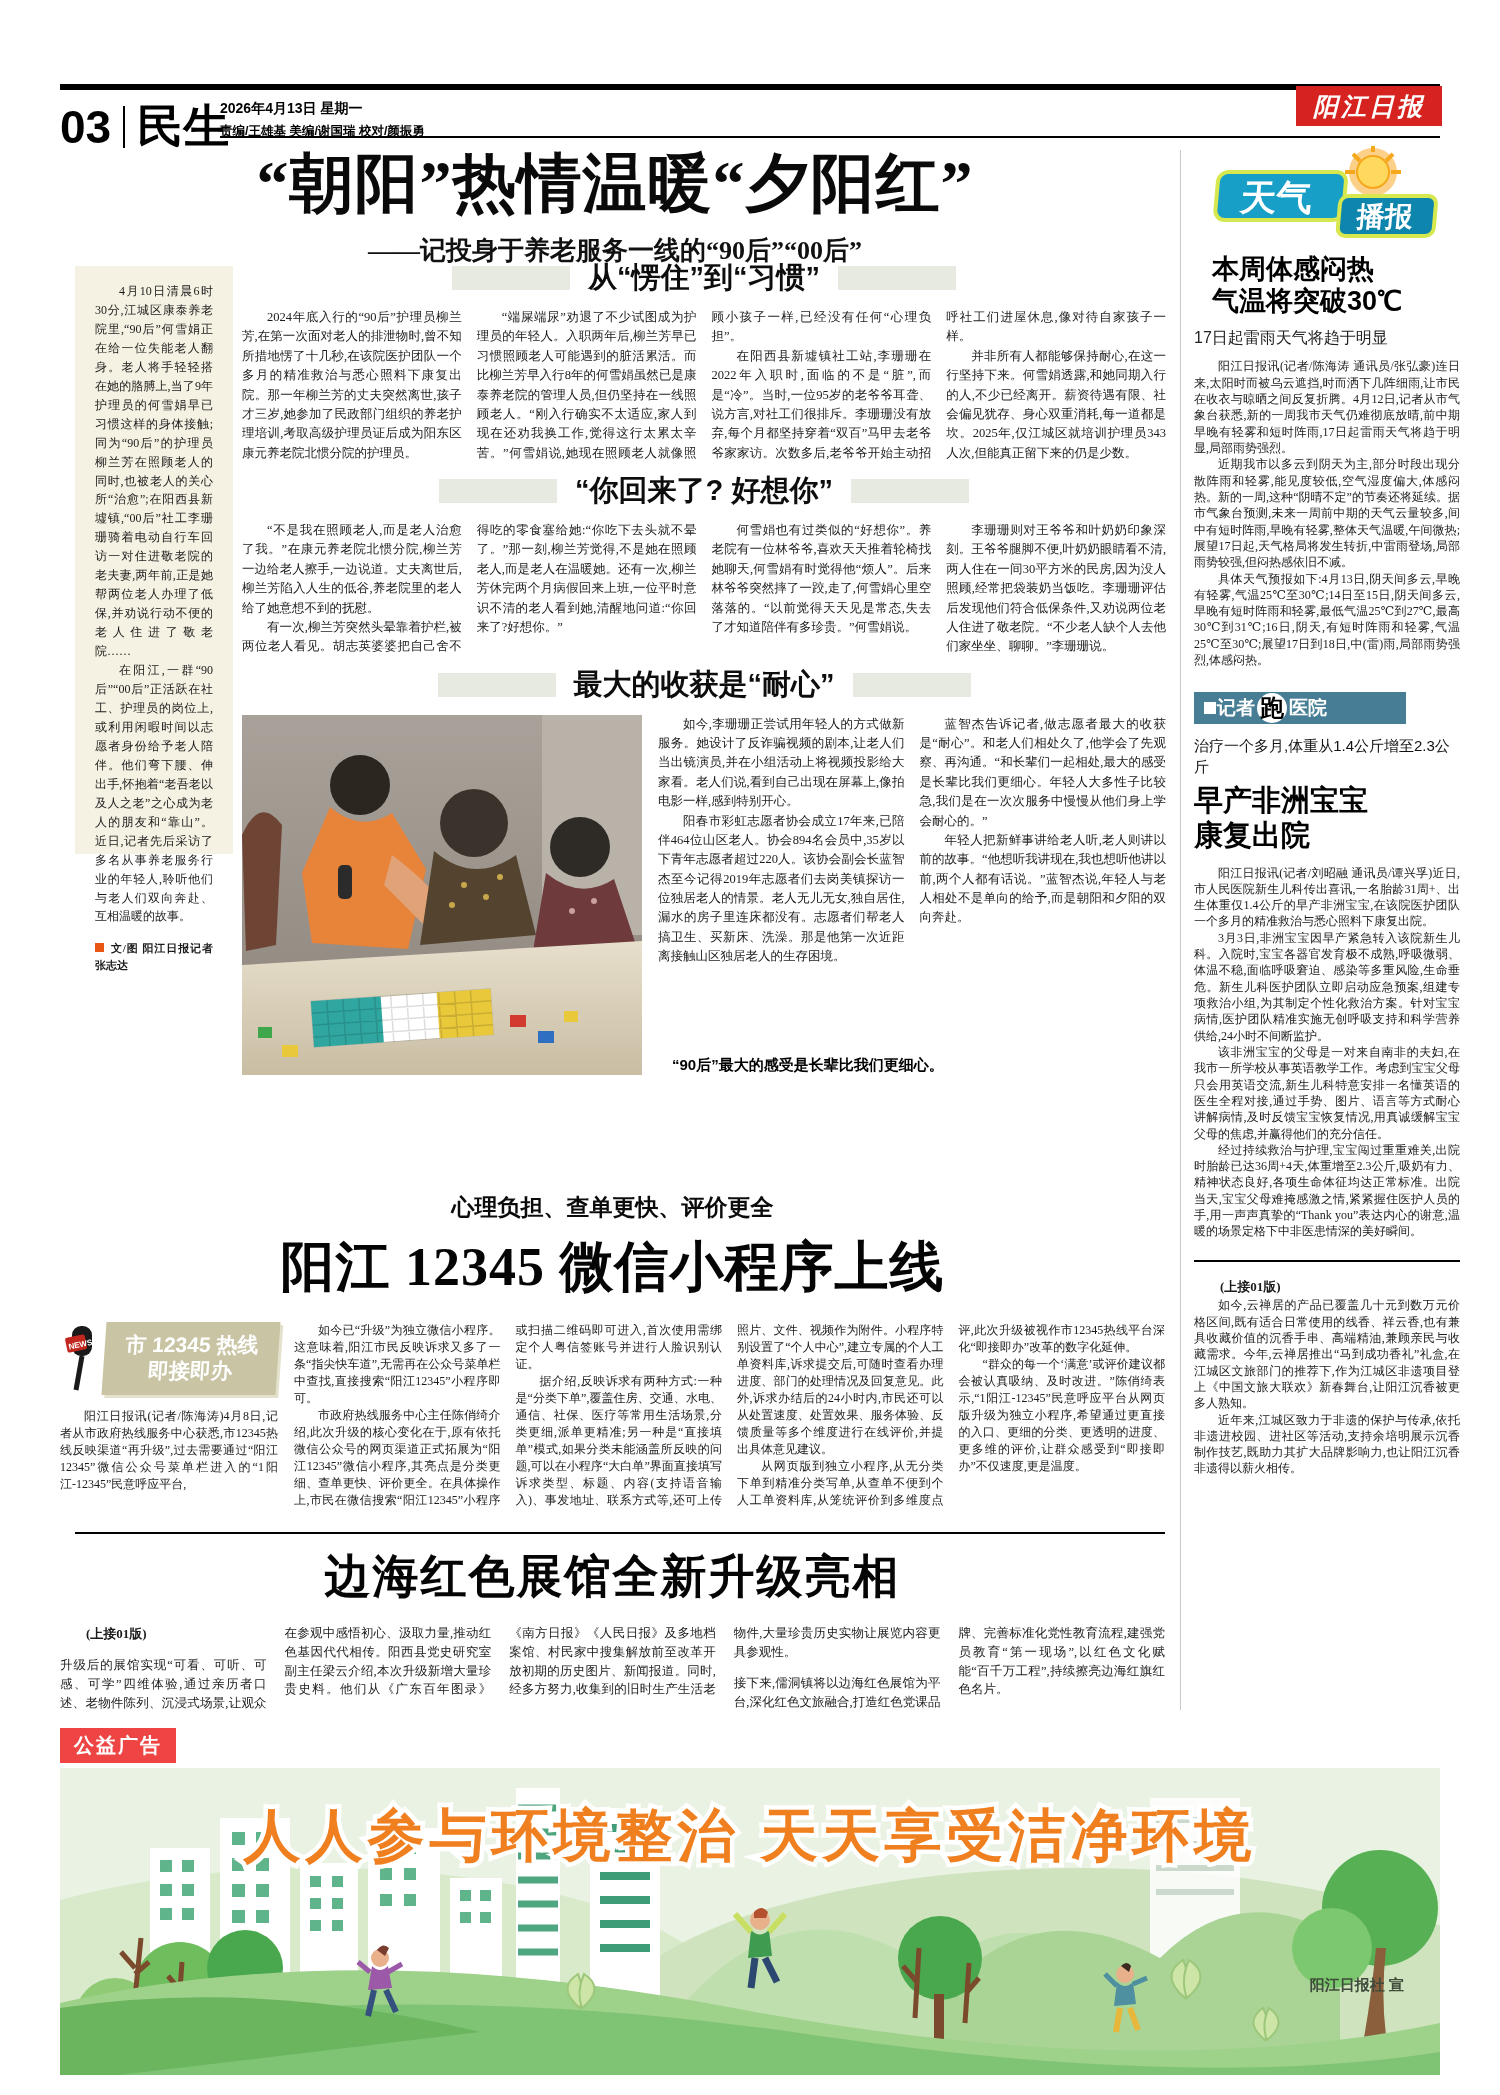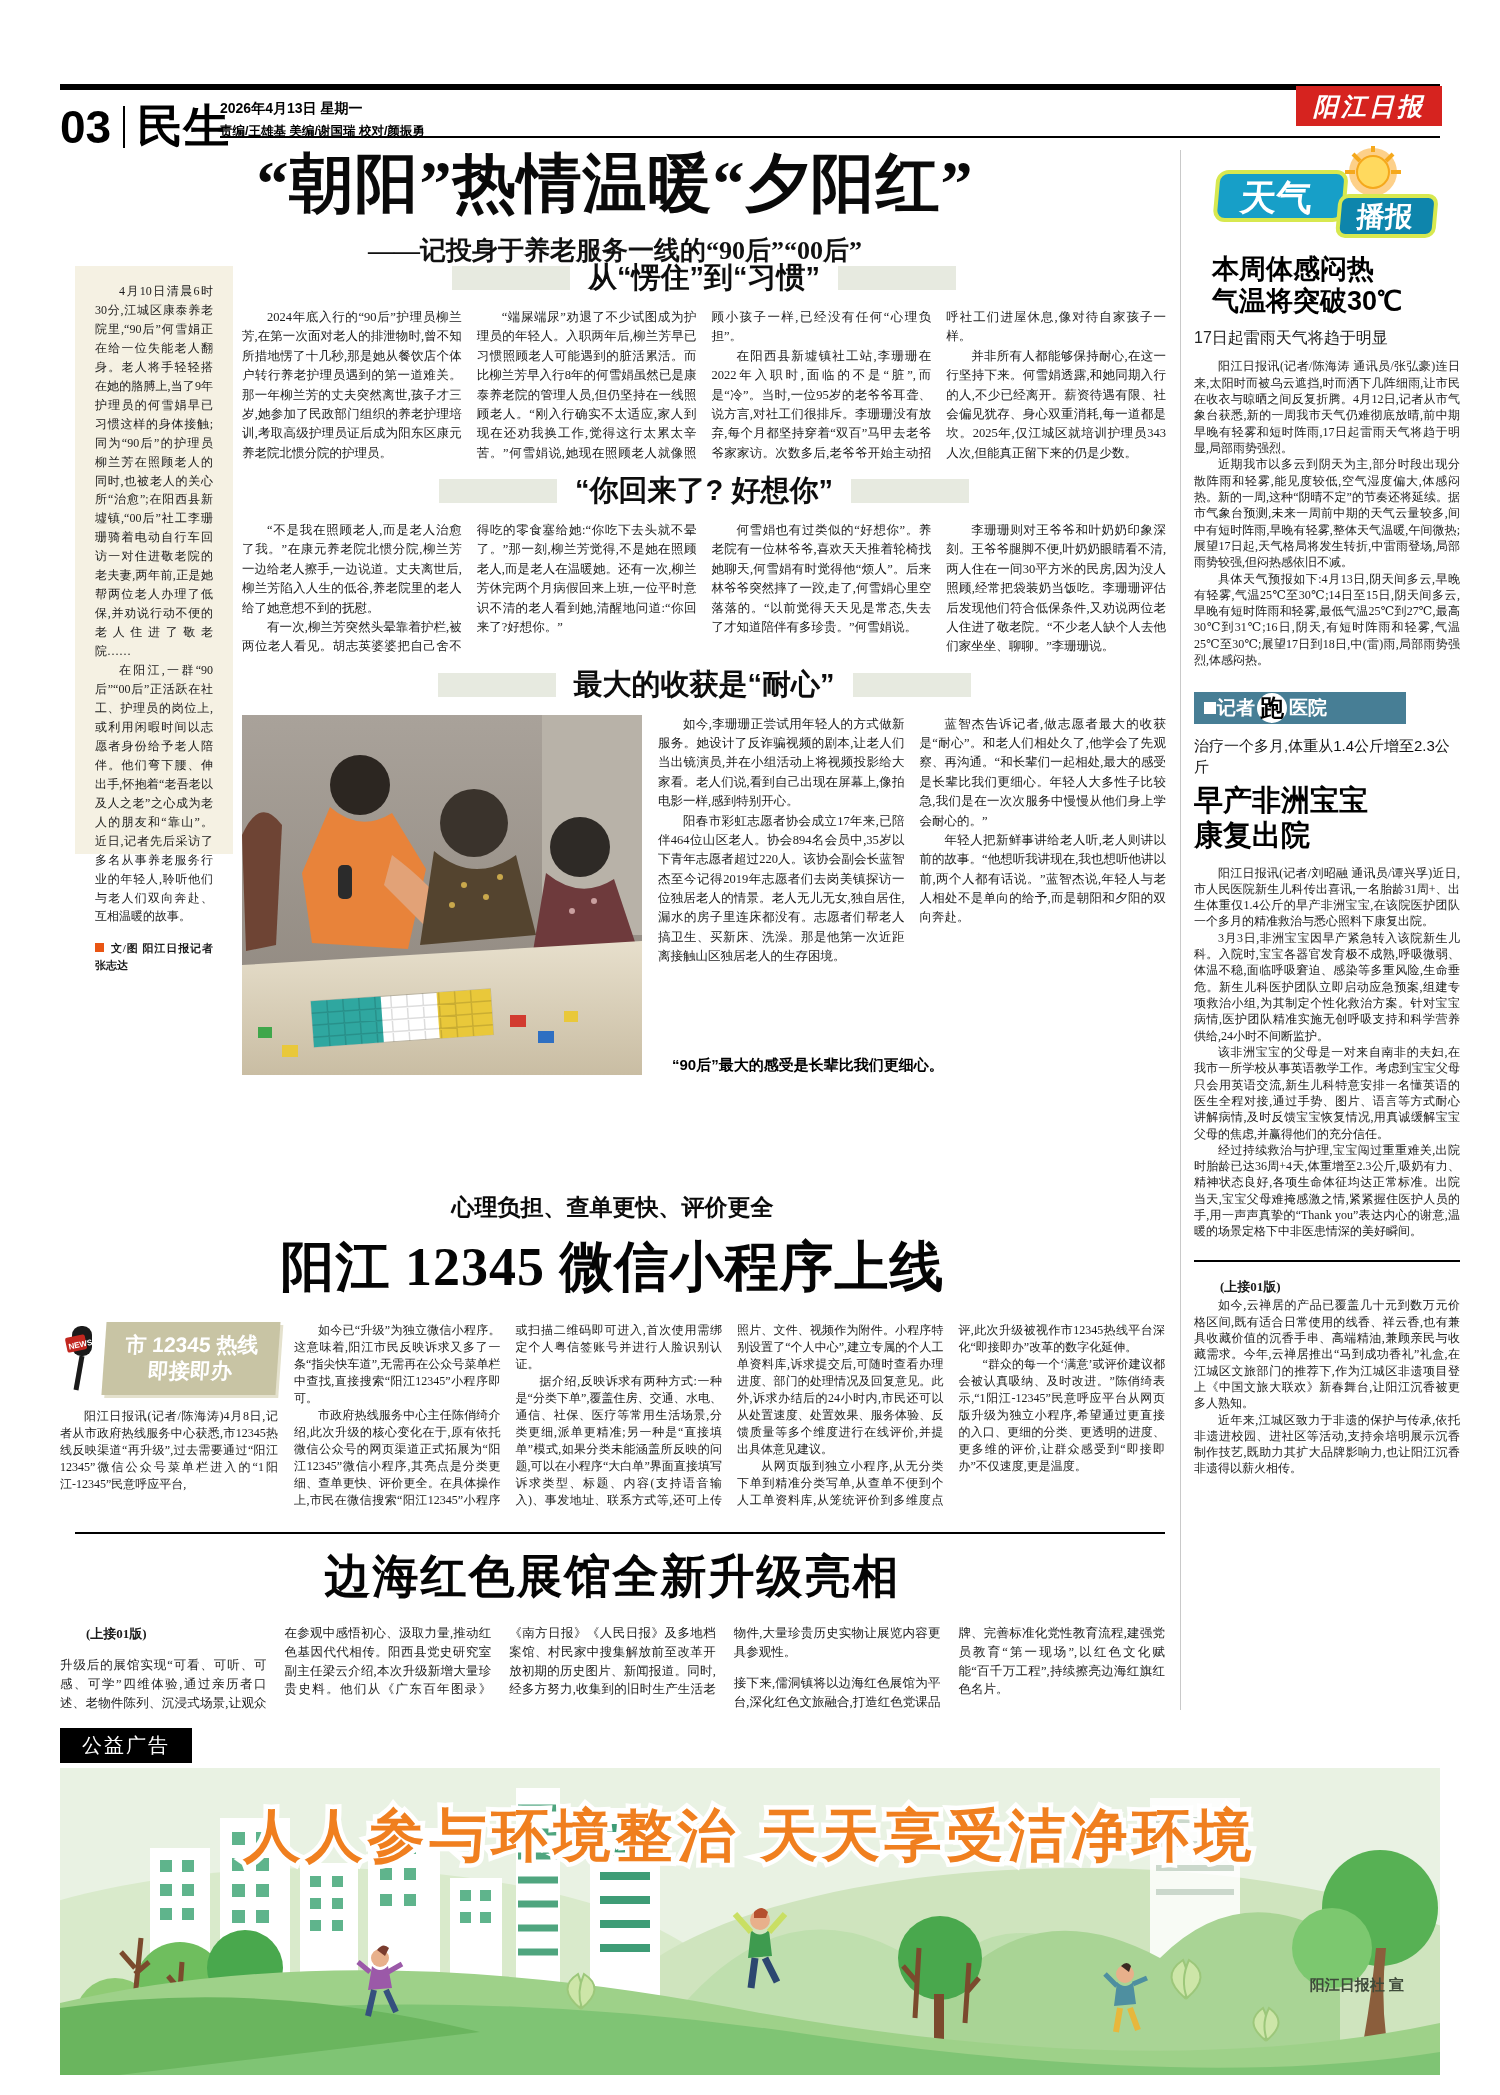--- a/index.html
+++ b/index.html
@@ -69,23 +69,23 @@
              transform:skewX(-4deg);box-shadow:3px 3px 0 #e4e1cd;}
   .hot-left p{margin-top:12px;}
   .cols-4v{flex:1;column-count:4;column-gap:15px;}
   
   .divider2{position:absolute;left:75px;top:1532px;width:1090px;height:2px;background:#000;}
   .exhibition{position:absolute;left:60px;top:1546px;width:1105px;}
   .ex-headline{text-align:center;font-size:46px;font-weight:bold;color:#050505;letter-spacing:2px;}
   .ex-body{margin-top:16px;column-count:5;column-gap:18px;font-size:12.5px;line-height:1.5;text-align:justify;}
   .ex-body .jump-label{font-size:13px;}
   
-  .psa-badge{position:absolute;left:60px;top:1728px;background:#000000;color:#fff;
-             font-family:"Liberation Sans",sans-serif;font-weight:normal;font-size:20px;
-             padding:4px 22px;letter-spacing:2px;}
+  .psa-badge{position:absolute;left:60px;top:1728px;background:#ef4444;color:#fff;
+             font-family:"Liberation Sans",sans-serif;font-weight:bold;font-size:20px;
+             padding:4px 14px;letter-spacing:2px;}
   .banner{position:absolute;left:60px;top:1768px;width:1380px;height:307px;overflow:hidden;}
   .banner svg{position:absolute;left:0;top:0;width:100%;height:100%;}
   .slogan{position:absolute;left:0;right:0;top:30px;text-align:center;
           font-family:"Liberation Sans",sans-serif;font-weight:bold;font-size:57px;letter-spacing:5px;}
   .slogan .stroke{position:absolute;left:0;right:0;-webkit-text-stroke:9px #ffffff;color:#fff;}
   .slogan .fill{position:relative;color:#F07F1F;}
   .banner-credit{position:absolute;right:36px;top:208px;font-family:"Liberation Sans",sans-serif;
                  font-weight:bold;font-size:15px;color:#3E4A3A;}
 </style>
 </head>
@@ -117,21 +117,21 @@
     <div class="byline">
       <span class="sq"></span><span>文/图 阳江日报记者 张志达</span>
     </div>
   </div>
 
   <div class="main-flow">
     <div class="sec-head">
       <span>从“愣住”到“习惯”</span>
     </div>
     <div class="cols-4">
-        <p>2024年底入行的“90后”护理员柳兰芳,在第一次面对老人的排泄物时,曾不知所措地愣了十几秒,那是她从餐饮店个体户转行养老护理员遇到的第一道难关。那一年柳兰芳的丈夫突然离世,孩子才三岁,她参加了民政部门组织的养老护理培训,考取高级护理员证后成为阳东区康元养老院北惯分院的护理员。</p>
+        <p>2024年底入行的“90后”护理员柳兰芳,在第一次面对老人的排泄物时,曾不知所措地愣了十几秒,在该院医护团队一个多月的精准救治与悉心照料下康复出院。那一年柳兰芳的丈夫突然离世,孩子才三岁,她参加了民政部门组织的养老护理培训,考取高级护理员证后成为阳东区康元养老院北惯分院的护理员。</p>
         <p>“端屎端尿”劝退了不少试图成为护理员的年轻人。入职两年后,柳兰芳早已习惯照顾老人可能遇到的脏活累活。而比柳兰芳早入行8年的何雪娟虽然已是康泰养老院的管理人员,但仍坚持在一线照顾老人。“刚入行确实不太适应,家人到现在还劝我换工作,觉得这行太累太辛苦。”何雪娟说,她现在照顾老人就像照顾小孩子一样,已经没有任何“心理负担”。</p>
         <p>在阳西县新墟镇社工站,李珊珊在2022年入职时,面临的不是“脏”,而是“冷”。当时,一位95岁的老爷爷耳聋、说方言,对社工们很排斥。李珊珊没有放弃,每个月都坚持穿着“双百”马甲去老爷爷家家访。次数多后,老爷爷开始主动招呼社工们进屋休息,像对待自家孩子一样。</p>
         <p>并非所有人都能够保持耐心,在这一行坚持下来。何雪娟透露,和她同期入行的人,不少已经离开。薪资待遇有限、社会偏见犹存、身心双重消耗,每一道都是坎。2025年,仅江城区就培训护理员343人次,但能真正留下来的仍是少数。</p>
       </div>
 
     <div class="sec-head">
       <span>“你回来了? 好想你”</span>
     </div>
     <div class="cols-4">
         <p>“不是我在照顾老人,而是老人治愈了我。”在康元养老院北惯分院,柳兰芳一边给老人擦手,一边说道。丈夫离世后,柳兰芳陷入人生的低谷,养老院里的老人给了她意想不到的抚慰。</p>

